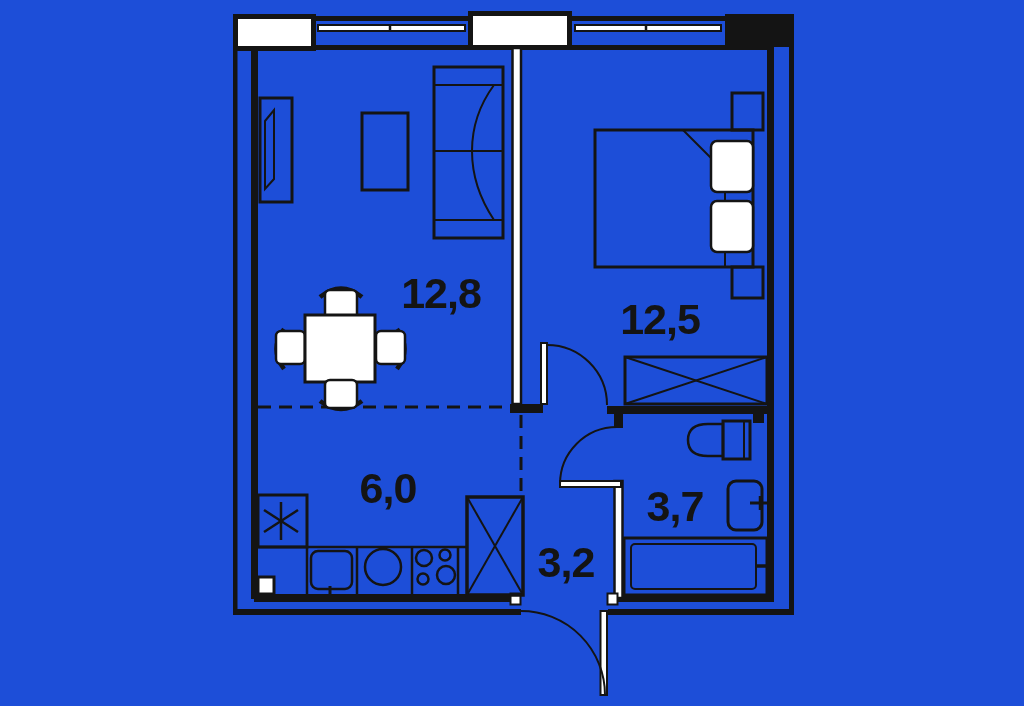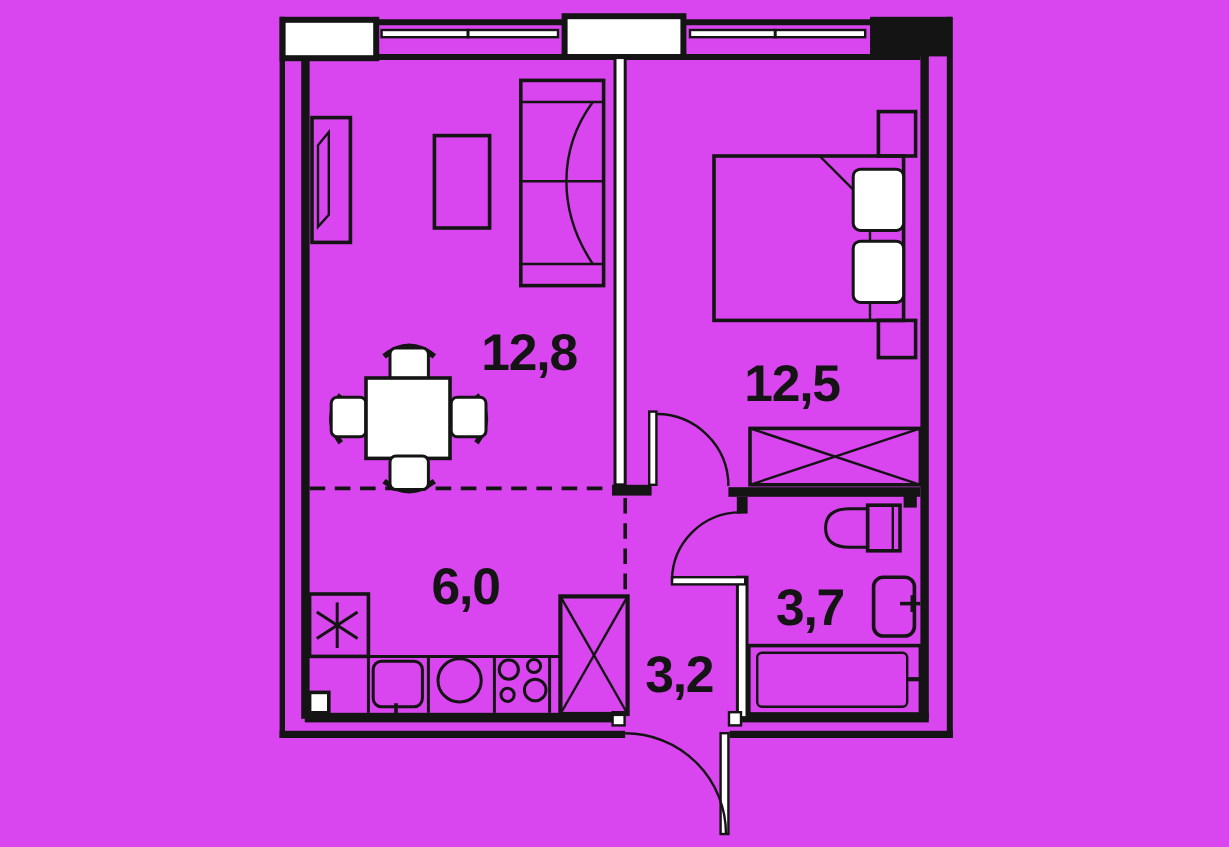--- a/index.html
+++ b/index.html
@@ -1,16 +1,16 @@
 <!DOCTYPE html>
 <html><head>
 <meta charset="utf-8">
 <style>
   html,body{margin:0;padding:0;background:#ffffff;}
-  .stage{position:relative;width:1024px;height:706px;background:#d946ef;overflow:hidden;}
+  .stage{position:relative;width:1024px;height:706px;background:#1d4ed8;overflow:hidden;}
   svg{display:block;}
   .lbl{font-family:"Liberation Sans",sans-serif;font-weight:bold;font-size:43px;fill:#141414;letter-spacing:-1px;}
 </style>
 </head>
 <body>
 
 <div class="stage">
 <svg width="1024" height="706" viewBox="0 0 1024 706">
 
   <g fill="#141414" stroke="none">

